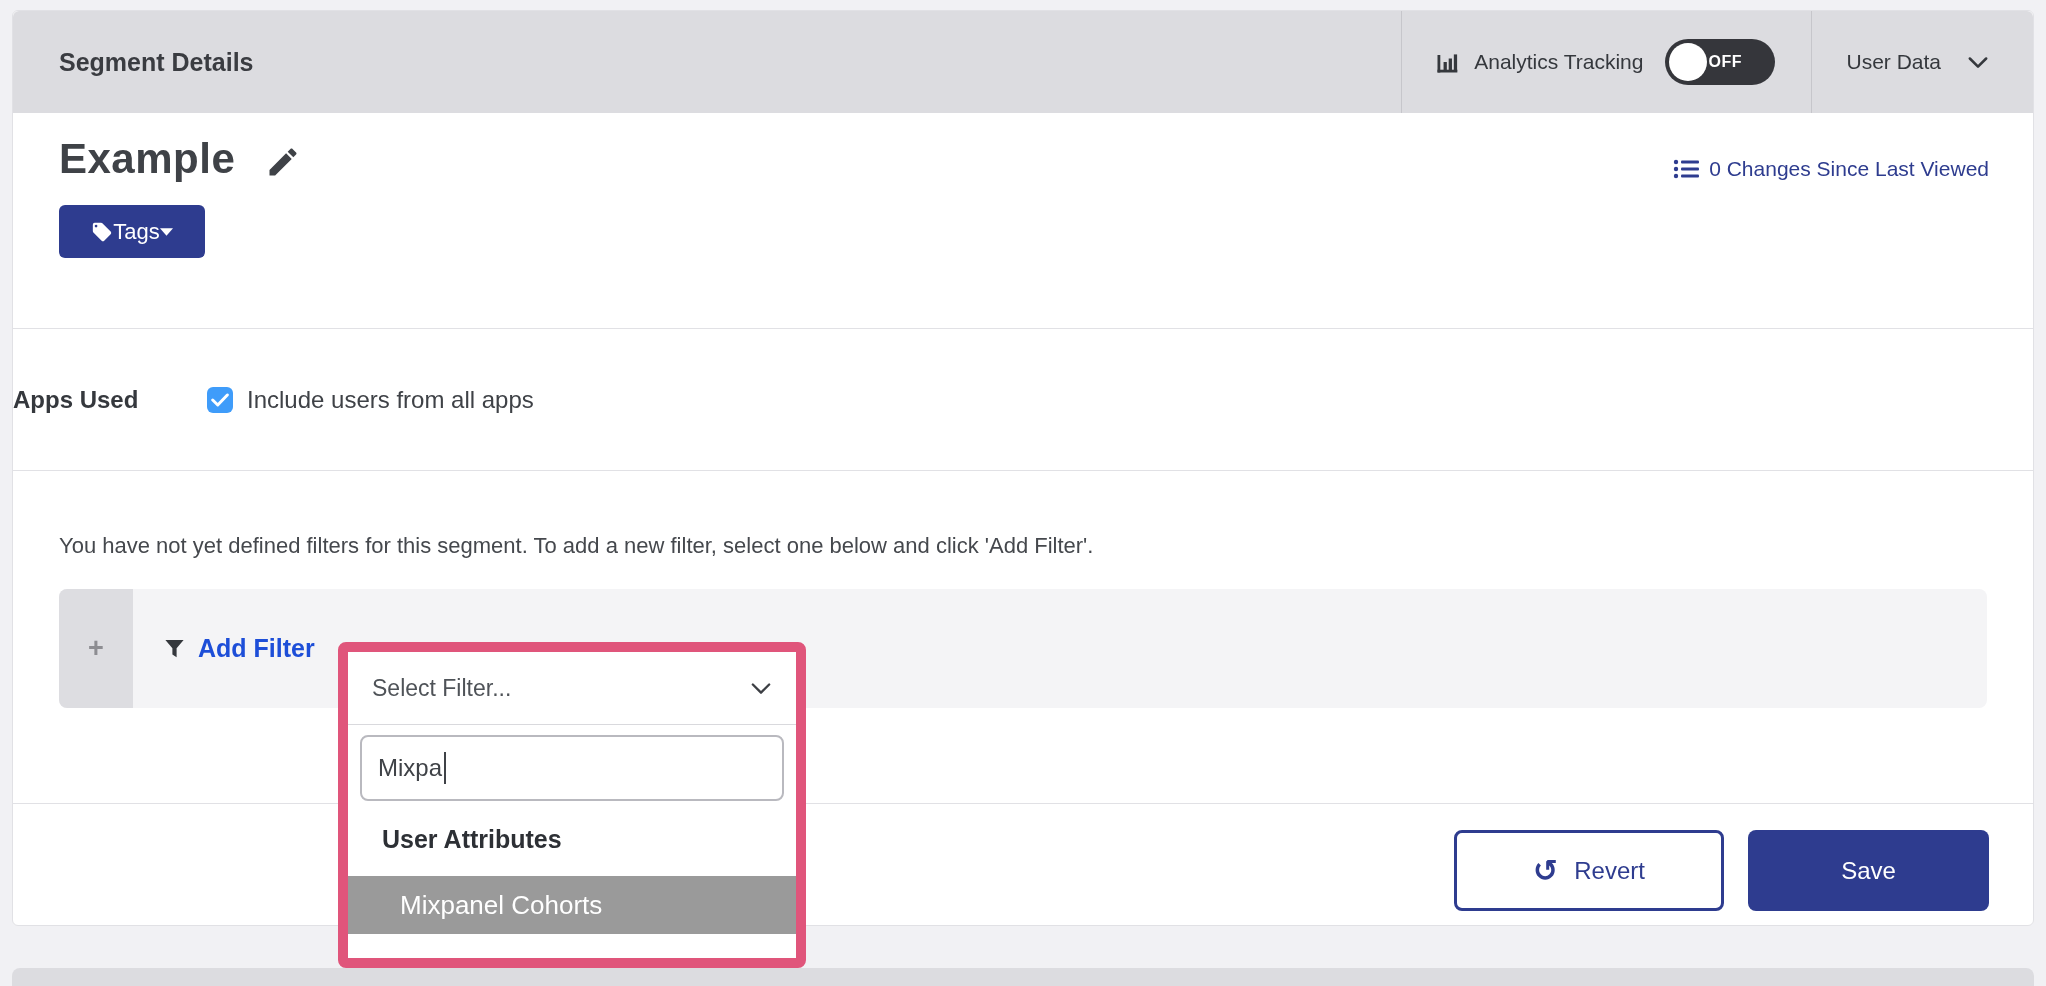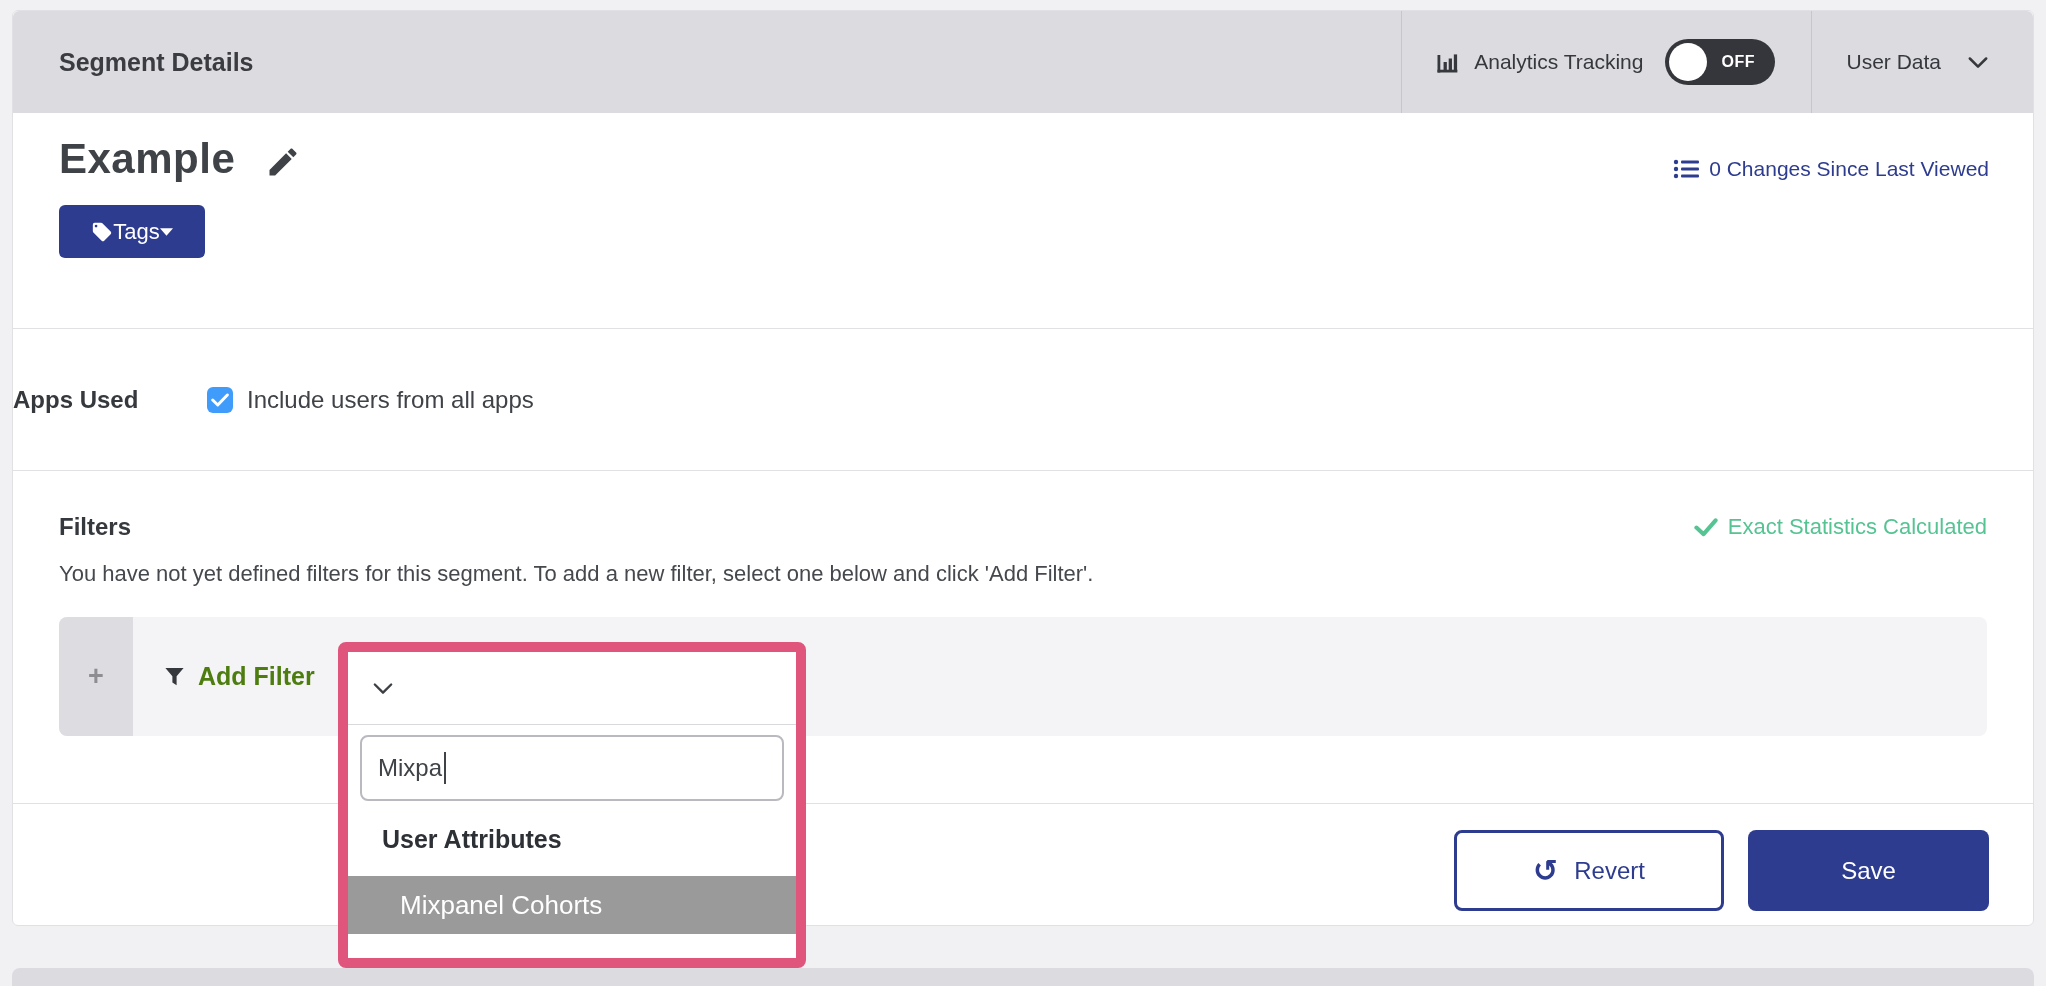--- a/index.html
+++ b/index.html
@@ -15,21 +15,21 @@
                  background:#dcdce0; border-radius:6px 6px 0 0;
                  display:flex; align-items:center; }
   .header-title { padding-left:46px; font-size:25px; font-weight:700; color:#3a3c41; flex:1; }
   .header-right { display:flex; align-items:center; height:100%; }
   .vdiv { width:1px; height:100%; background:#c6c6cb; }
   .analytics-group { display:flex; align-items:center; height:100%; padding:0 36px 0 32px; }
   .analytics-group .lbl { font-size:21px; color:#35383d; margin:0 22px 0 12px; white-space:nowrap; }
   .toggle { width:110px; height:46px; border-radius:23px; background:#35363b;
             display:flex; align-items:center; cursor:pointer; }
   .knob { width:38px; height:38px; border-radius:50%; background:#ffffff; margin-left:4px; }
-  .toggle-label { color:#ffffff; font-size:16px; font-weight:700; letter-spacing:.5px; margin-left:14px; }
+  .toggle-label { color:#ffffff; font-size:16px; font-weight:700; letter-spacing:.5px; margin-left:1px; }
   .userdata-group { display:flex; align-items:center; height:100%; padding:0 44px 0 34px; cursor:pointer; }
   .userdata-group .lbl { font-size:21px; color:#35383d; margin-right:26px; white-space:nowrap; }
 
   
   .section { position:relative; }
   .section-title { height:215px; padding-left:46px; }
   .title-row { display:flex; align-items:center; padding-top:22px; }
   .seg-name { font-size:42px; font-weight:700; color:#3f4247; letter-spacing:.5px; }
   .pencil { margin-left:30px; margin-top:6px; cursor:pointer; }
   .tags-btn { margin-top:22px; width:146px; height:53px; background:#2e3c8f; border:none;
@@ -52,21 +52,21 @@
                   padding:0 46px; }
   .filters-label { font-size:24px; font-weight:700; color:#35383d; }
   .filters-status { display:flex; align-items:center; gap:10px; color:#55c392; font-size:22px; }
   .filters-desc { font-size:22px; color:#45484d; padding:0 46px; margin-top:20px; }
   .filter-row { margin:30px 46px 0; height:119px; background:#f4f4f6; border-radius:8px;
                 display:flex; align-items:center; }
   .plus-cell { width:74px; height:100%; background:#dddde1; border-radius:8px 0 0 8px;
                display:flex; align-items:center; justify-content:center;
                font-size:27px; font-weight:700; color:#8d8d92; cursor:pointer; }
   .add-filter { display:flex; align-items:center; gap:12px; margin-left:30px;
-                font-size:25px; font-weight:700; color:#4d7c0f; cursor:pointer; background:none; border:none; font-family:inherit; }
+                font-size:25px; font-weight:700; color:#1d4ed8; cursor:pointer; background:none; border:none; font-family:inherit; }
 
   
   .section-footer { height:134px; border-top:1px solid #e1e1e5; display:flex; align-items:center;
                     justify-content:flex-end; gap:24px; padding-right:44px; }
   .btn { height:81px; border-radius:8px; font-size:24px; font-family:inherit; cursor:pointer;
          display:flex; align-items:center; justify-content:center; }
   .btn-revert { width:270px; background:#ffffff; border:3px solid #2e3c8f; color:#2e3c8f; gap:16px; }
   .undo-glyph { font-family:"DejaVu Sans", sans-serif; font-size:30px; line-height:1; font-weight:700; }
   .btn-save { width:241px; background:#2e3c8f; border:none; color:#ffffff; }
 
@@ -173,31 +173,20 @@
       <span class="apps-label">Apps Used</span>
       <span class="checkbox">
         <svg width="18" height="14" viewBox="0 0 16 12">
           <polyline points="1.5,6 6,10.5 14.5,1.5" fill="none" stroke="#ffffff" stroke-width="2.6" stroke-linecap="round" stroke-linejoin="round"></polyline>
         </svg>
       </span>
       <span class="checkbox-label">Include users from all apps</span>
     </div>
 
     <div class="section section-filters">
-      <div class="filters-head">
-        <span class="filters-label">Filters</span>
-        <span class="filters-status">
-          <span>
-            <svg width="24" height="20" viewBox="0 0 20 16">
-              <polyline points="2,8.5 8,14 18,2.5" fill="none" stroke="#55c392" stroke-width="3.4" stroke-linecap="round" stroke-linejoin="round"></polyline>
-            </svg>
-          </span>
-          <span>Exact Statistics Calculated</span>
-        </span>
-      </div>
       <p class="filters-desc">You have not yet defined filters for this segment. To add a new filter, select one below and click 'Add Filter'.</p>
       <div class="filter-row">
         <div class="plus-cell">+</div>
         <button class="add-filter">
           <span>
             <svg width="23" height="23" viewBox="0 0 24 24">
               <path fill="#35383d" d="M2.5 3h19l-7.3 8.8V21l-4.4-2.8v-6.4z"></path>
             </svg>
           </span>
           <span>Add Filter</span>
@@ -213,20 +202,21 @@
       <button class="btn btn-save">
         <span>Save</span>
       </button>
     </div>
   </div>
 
   <div class="bottom-strip"></div>
 
   <div class="annotation">
     <div class="select-box">
+      <span class="sel-text">Select Filter...</span>
       <span>
         <svg width="22" height="14" viewBox="0 0 18 12">
           <polyline points="2,3 9,10 16,3" fill="none" stroke="#3c3f44" stroke-width="2" stroke-linecap="round" stroke-linejoin="round"></polyline>
         </svg>
       </span>
     </div>
     <div class="dropdown-panel">
       <div class="search-input">
         <span class="q">Mixpa</span>
         <span class="caret-bar"></span>

